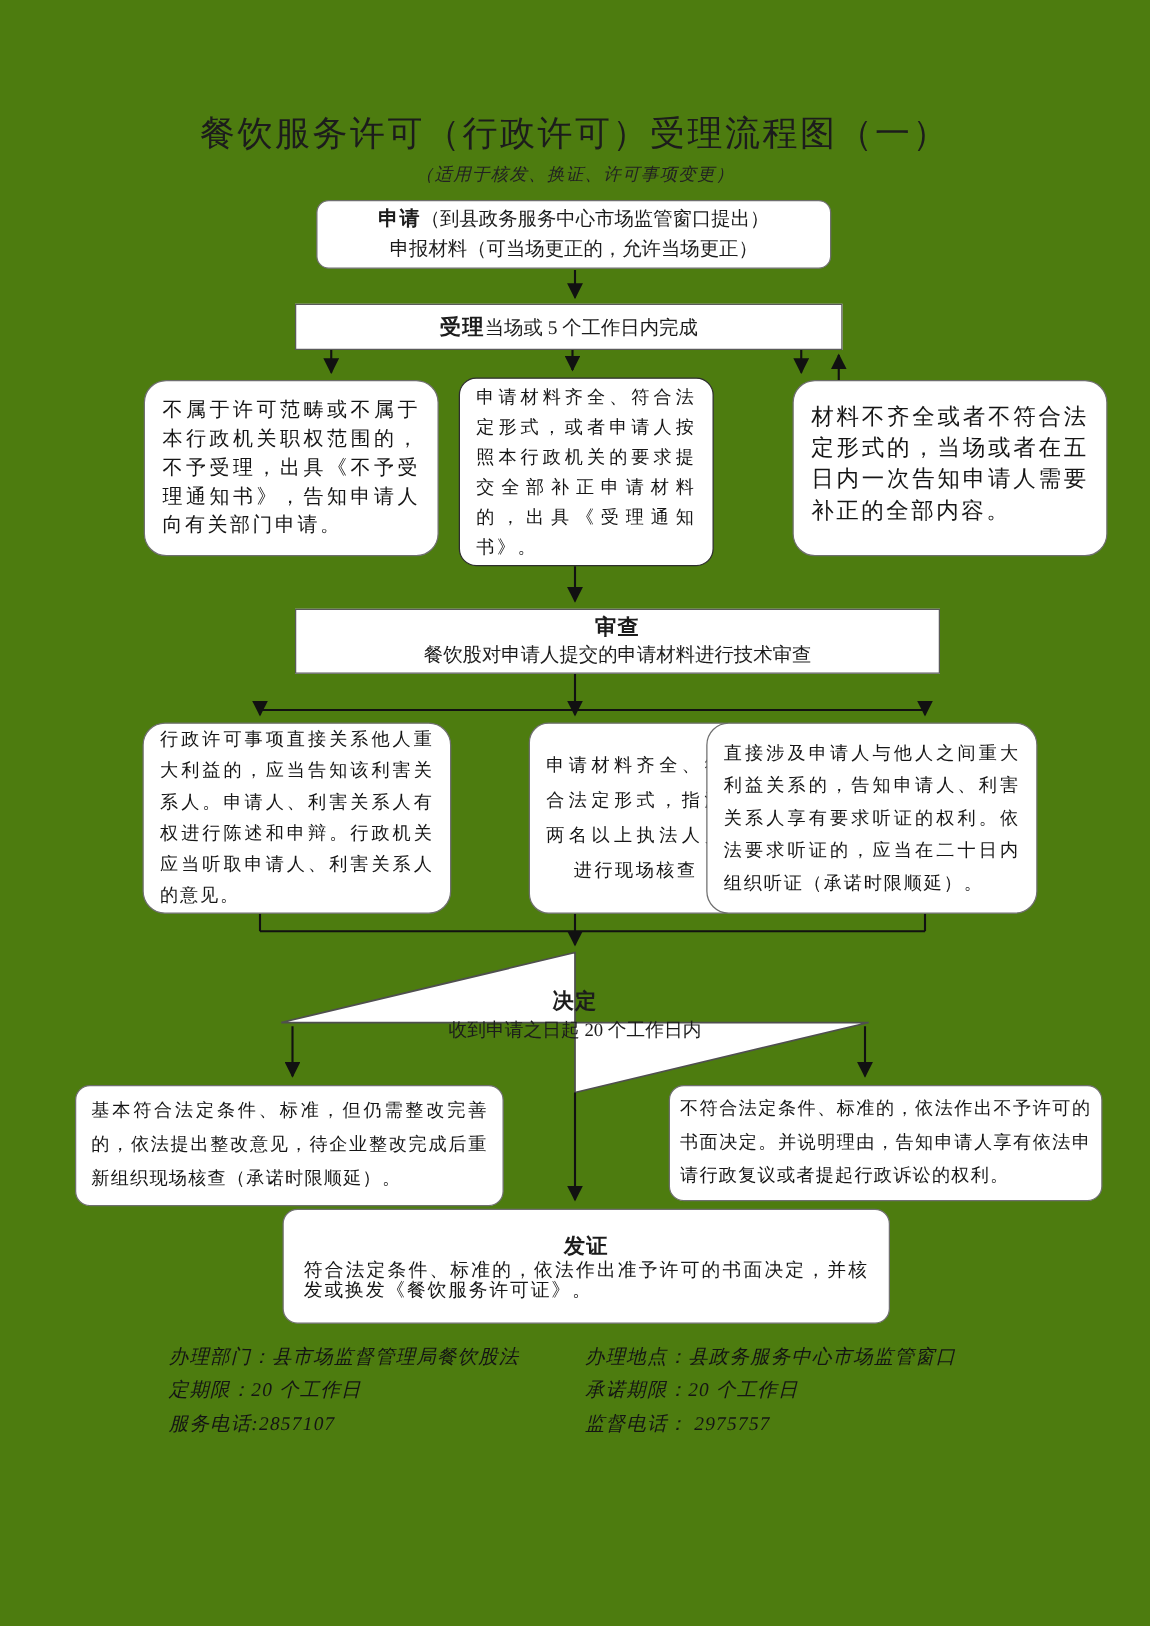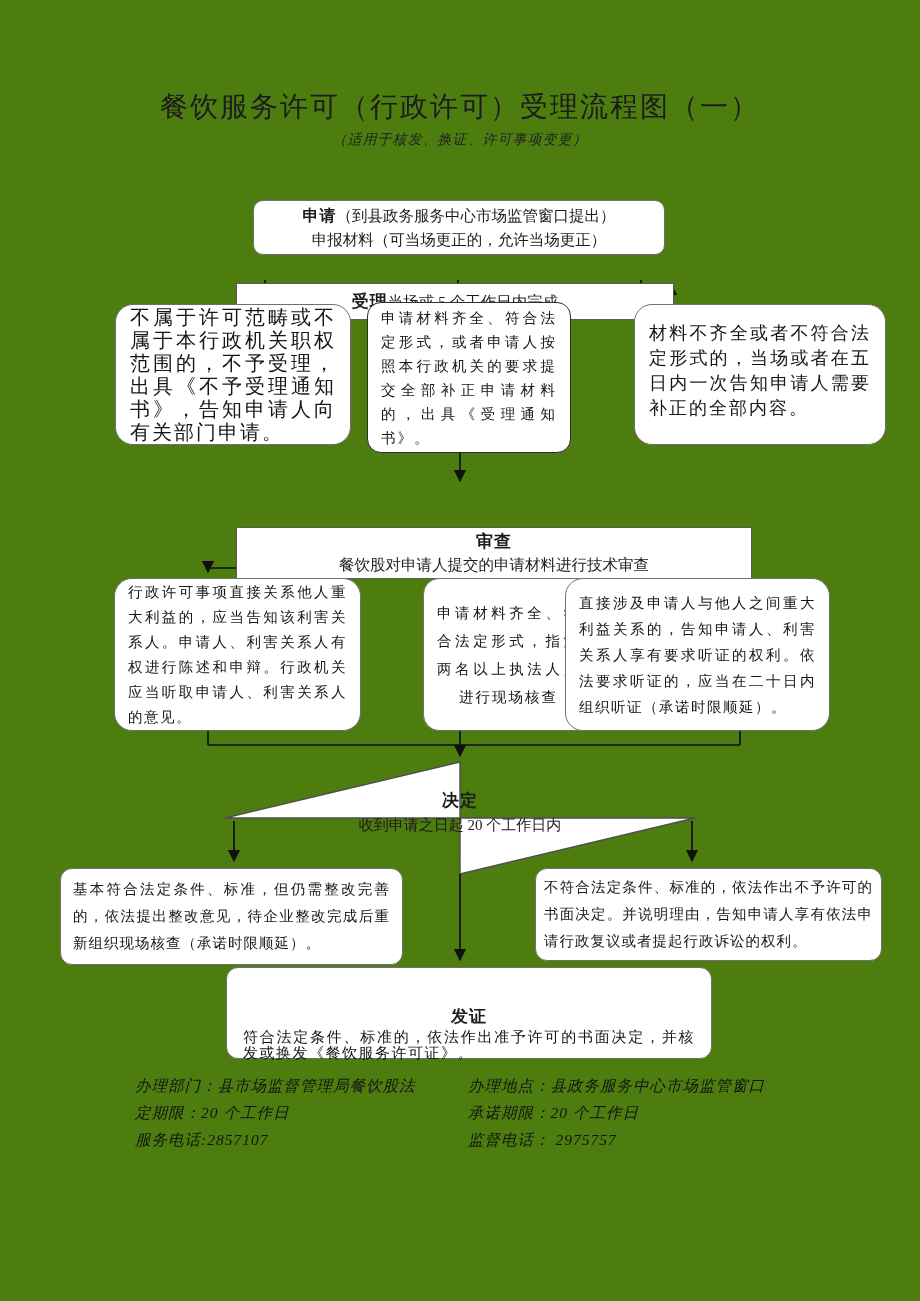--- a/index.html
+++ b/index.html
@@ -20,21 +20,21 @@
     position:absolute;z-index:2;background:#fff;border:1.4px solid #6f6f6f;
     box-sizing:border-box;display:flex;flex-direction:column;justify-content:center;
   }
   .round{border-radius:18px;}
   .sharp{border-radius:0;border-color:#5a5a5a;}
   .para{
     text-align:justify;font-size:15px;letter-spacing:2px;color:#161616;
     font-weight:500;
   }
   .para p{margin:0;}
-  .ctr{text-align:center;margin-top:40px;}
+  .ctr{text-align:center;}
   .hd{font-weight:bold;font-size:17px;letter-spacing:1px;}
   .diamond-text{
     position:absolute;z-index:2;text-align:center;
   }
   .footer{
     position:absolute;z-index:2;font-size:15.5px;font-style:italic;letter-spacing:1px;
     color:#141414;line-height:27px;font-weight:500;
   }
   .footer div{white-space:nowrap;}
 </style>
@@ -83,21 +83,21 @@
 
   <div class="box round ctr" style="left:253px;top:160px;width:412px;height:55px;border-radius:10px;font-size:15.5px;line-height:24px;">
     <div><span class="hd" style="font-size:16px;">申请</span><span>（到县政务服务中心市场监管窗口提出）</span></div>
     <div>申报材料（可当场更正的，允许当场更正）</div>
   </div>
 
   <div class="box sharp ctr" style="left:236px;top:243px;width:438px;height:37px;font-size:15.5px;">
     <div><span class="hd">受理</span><span>当场或 5 个工作日内完成</span></div>
   </div>
 
-  <div class="box round para" style="left:115px;top:304px;width:236px;height:141px;padding:6px 14px;line-height:23px;font-size:20px;">
+  <div class="box round para" style="left:115px;top:304px;width:236px;height:141px;padding:6px 14px;line-height:23px;font-size:16px;">
     <p>不属于许可范畴或不属于本行政机关职权范围的，不予受理，出具《不予受理通知书》，告知申请人向有关部门申请。</p>
   </div>
 
   <div class="box round para" style="left:367px;top:302px;width:204px;height:151px;padding:6px 13px;line-height:24px;font-size:14.5px;border:1.9px solid #2e2e2e;border-radius:14px;">
     <p>申请材料齐全、符合法定形式，或者申请人按照本行政机关的要求提交全部补正申请材料的，出具《受理通知书》。</p>
   </div>
 
   <div class="box round para" style="left:634px;top:304px;width:252px;height:141px;padding:6px 14px;line-height:25px;font-size:18px;justify-content:flex-start;padding-top:16px;">
     <p>材料不齐全或者不符合法定形式的，当场或者在五日内一次告知申请人需要补正的全部内容。</p>
   </div>

